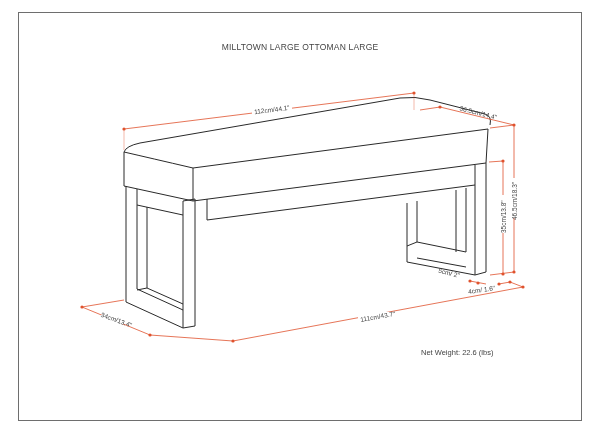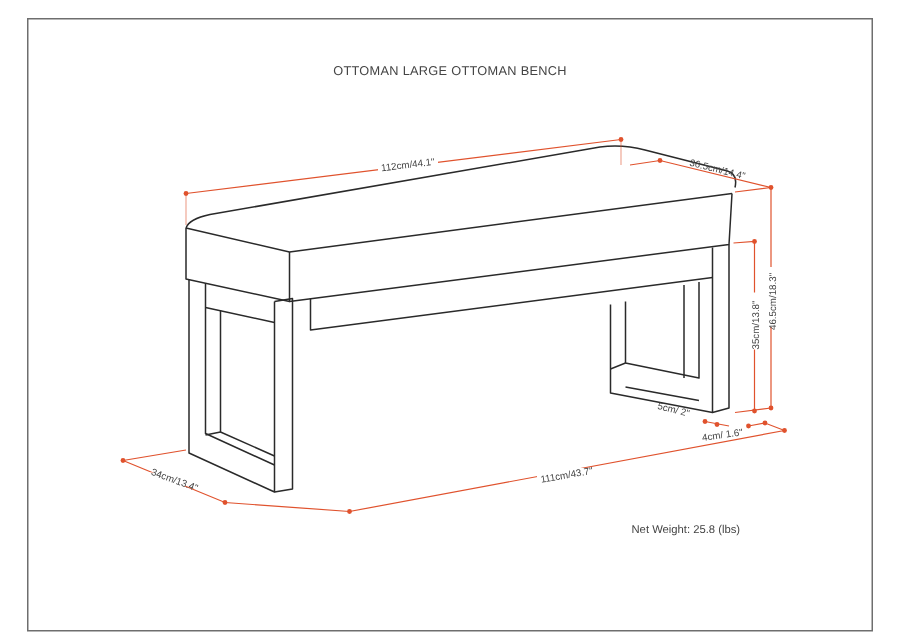--- a/index.html
+++ b/index.html
@@ -8,21 +8,21 @@
     .title { position: absolute; left: 0; width: 600px; top: 42px; text-align: center; font-size: 8.5px; letter-spacing: 0.2px; color: #444; }
     svg.drawing { position: absolute; left: 0; top: 0; }
     .dim-label { font-family: "Liberation Sans", sans-serif; font-size: 6.5px; fill: #444; }
     .weight { position: absolute; left: 421px; top: 348px; font-size: 7.5px; color: #444; }
   </style>
 </head>
 <body>
 
 <div class="frame"></div>
 
-<div class="title">OTTOMAN LARGE OTTOMAN BENCH</div>
+<div class="title">MILLTOWN LARGE OTTOMAN LARGE</div>
 
 <svg class="drawing" width="600" height="424" viewBox="0 0 600 424">
 
   <g fill="none" stroke="#2a2a2a" stroke-width="1" stroke-linejoin="round">
 
     <path d="M124,152 Q126,146 140,143 L400,98 Q415,96 430,100 L485,114 Q492,116 490,125"></path>
     <path d="M124,152 Q150,158 193,168 L488,129"></path>
 
     <path d="M124,152 L124,186 L193,201 L193,168"></path>
     <path d="M193,201 L486,163 L488,129"></path>
@@ -105,14 +105,14 @@
     <rect x="358" y="312" width="38" height="9" fill="#ffffff"></rect>
     <text class="dim-label" x="360" y="319" transform="rotate(-10 377 316)">111cm/43.7"</text>
 
     <rect x="99" y="315" width="36" height="9" fill="#ffffff"></rect>
     <text class="dim-label" x="100" y="322" transform="rotate(20 116 320)">34cm/13.4"</text>
   </g>
 </svg>
 
 <div class="weight">
   <span>Net Weight:</span>
-  <span>25.8 (lbs)</span>
+  <span>22.6 (lbs)</span>
 </div>
 
 </body></html>

